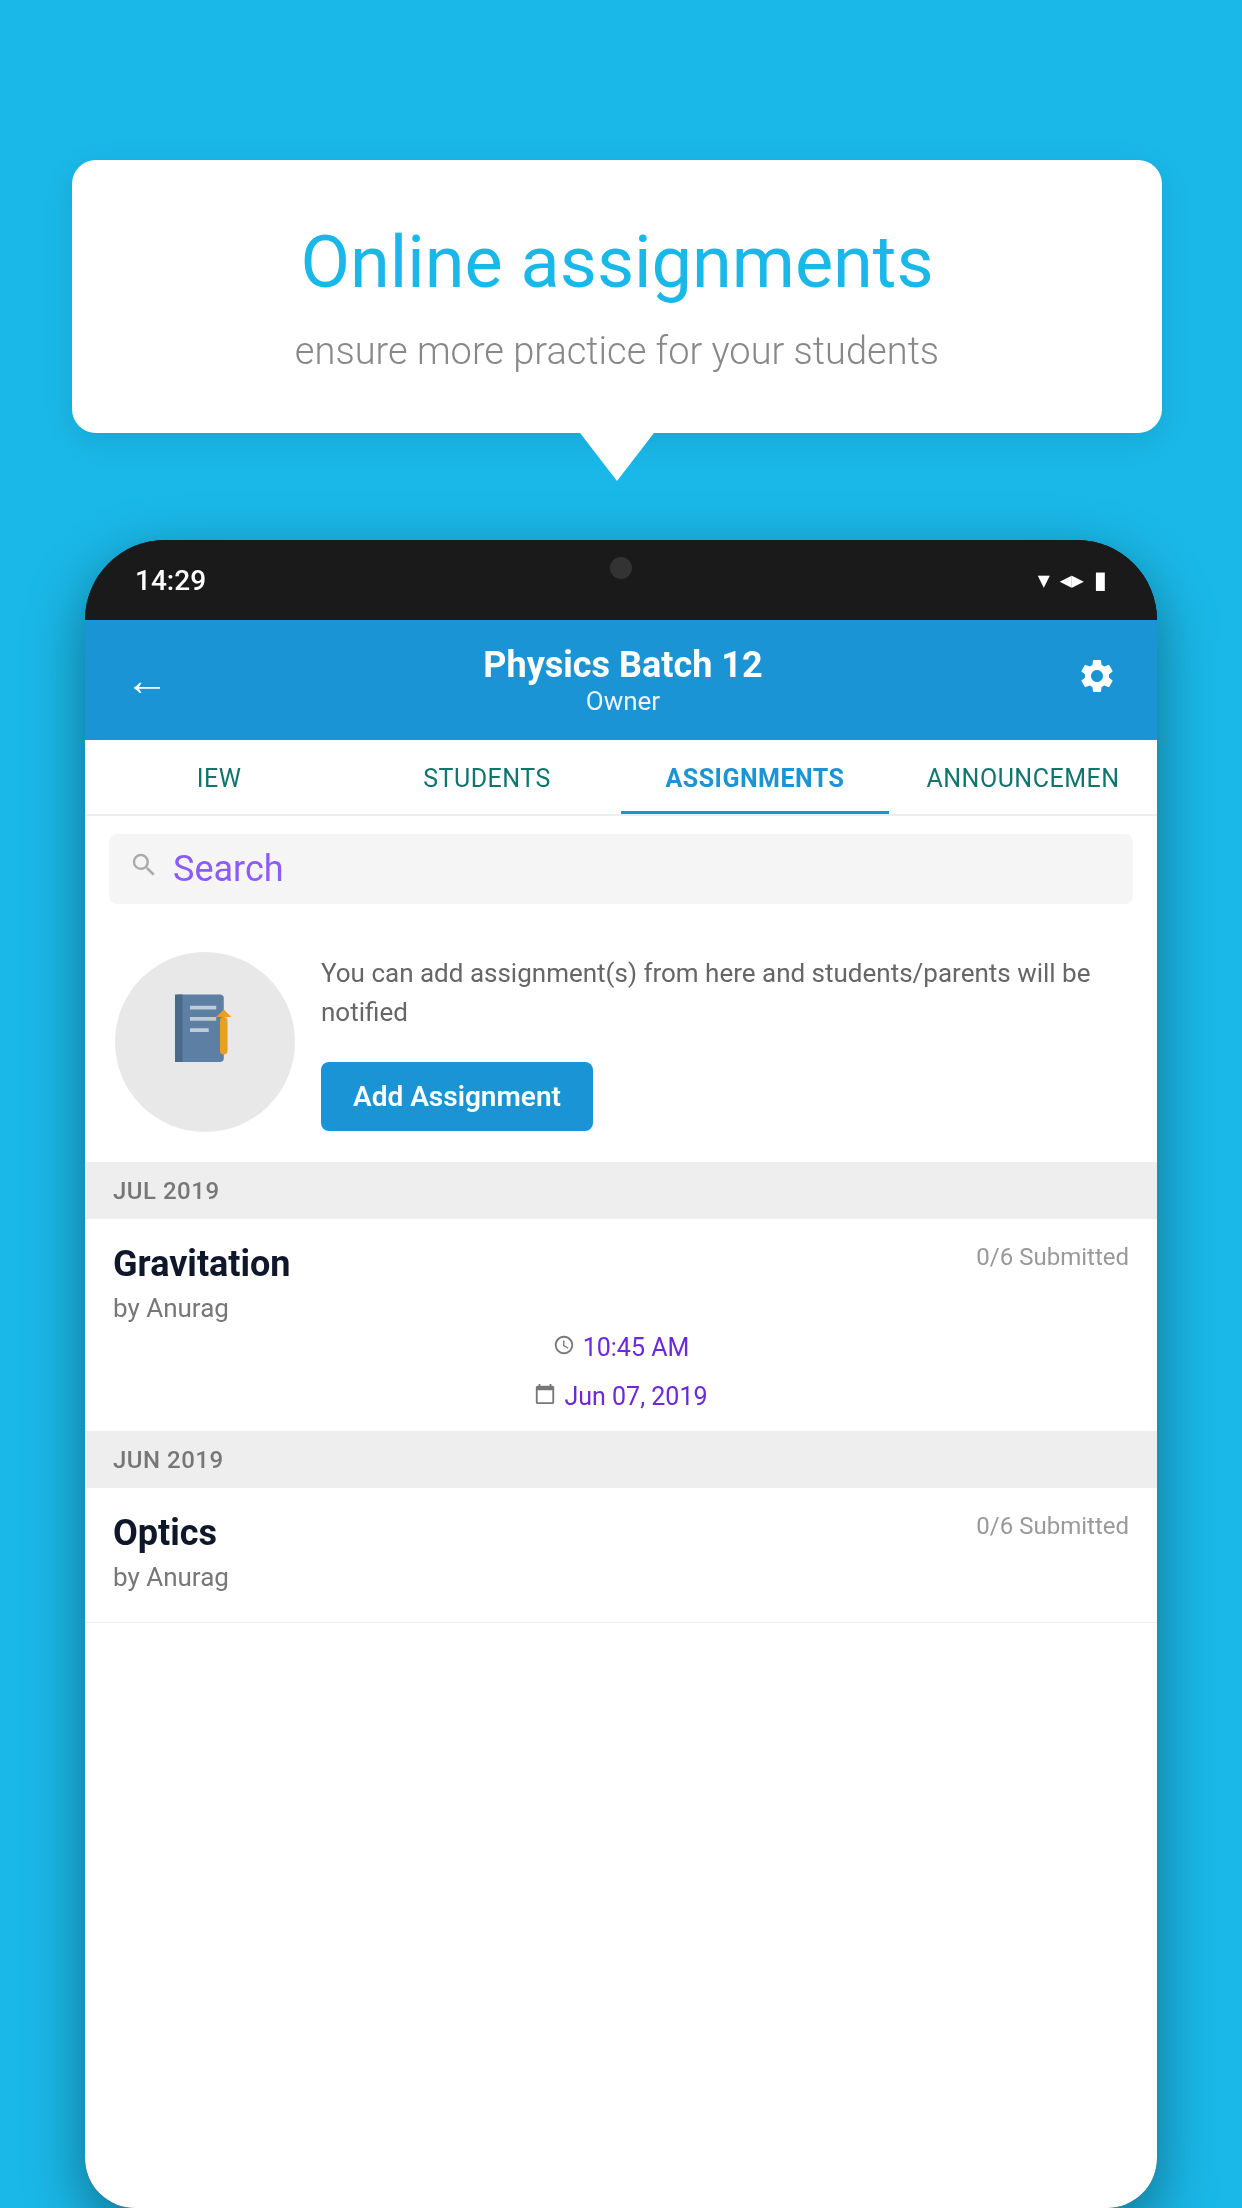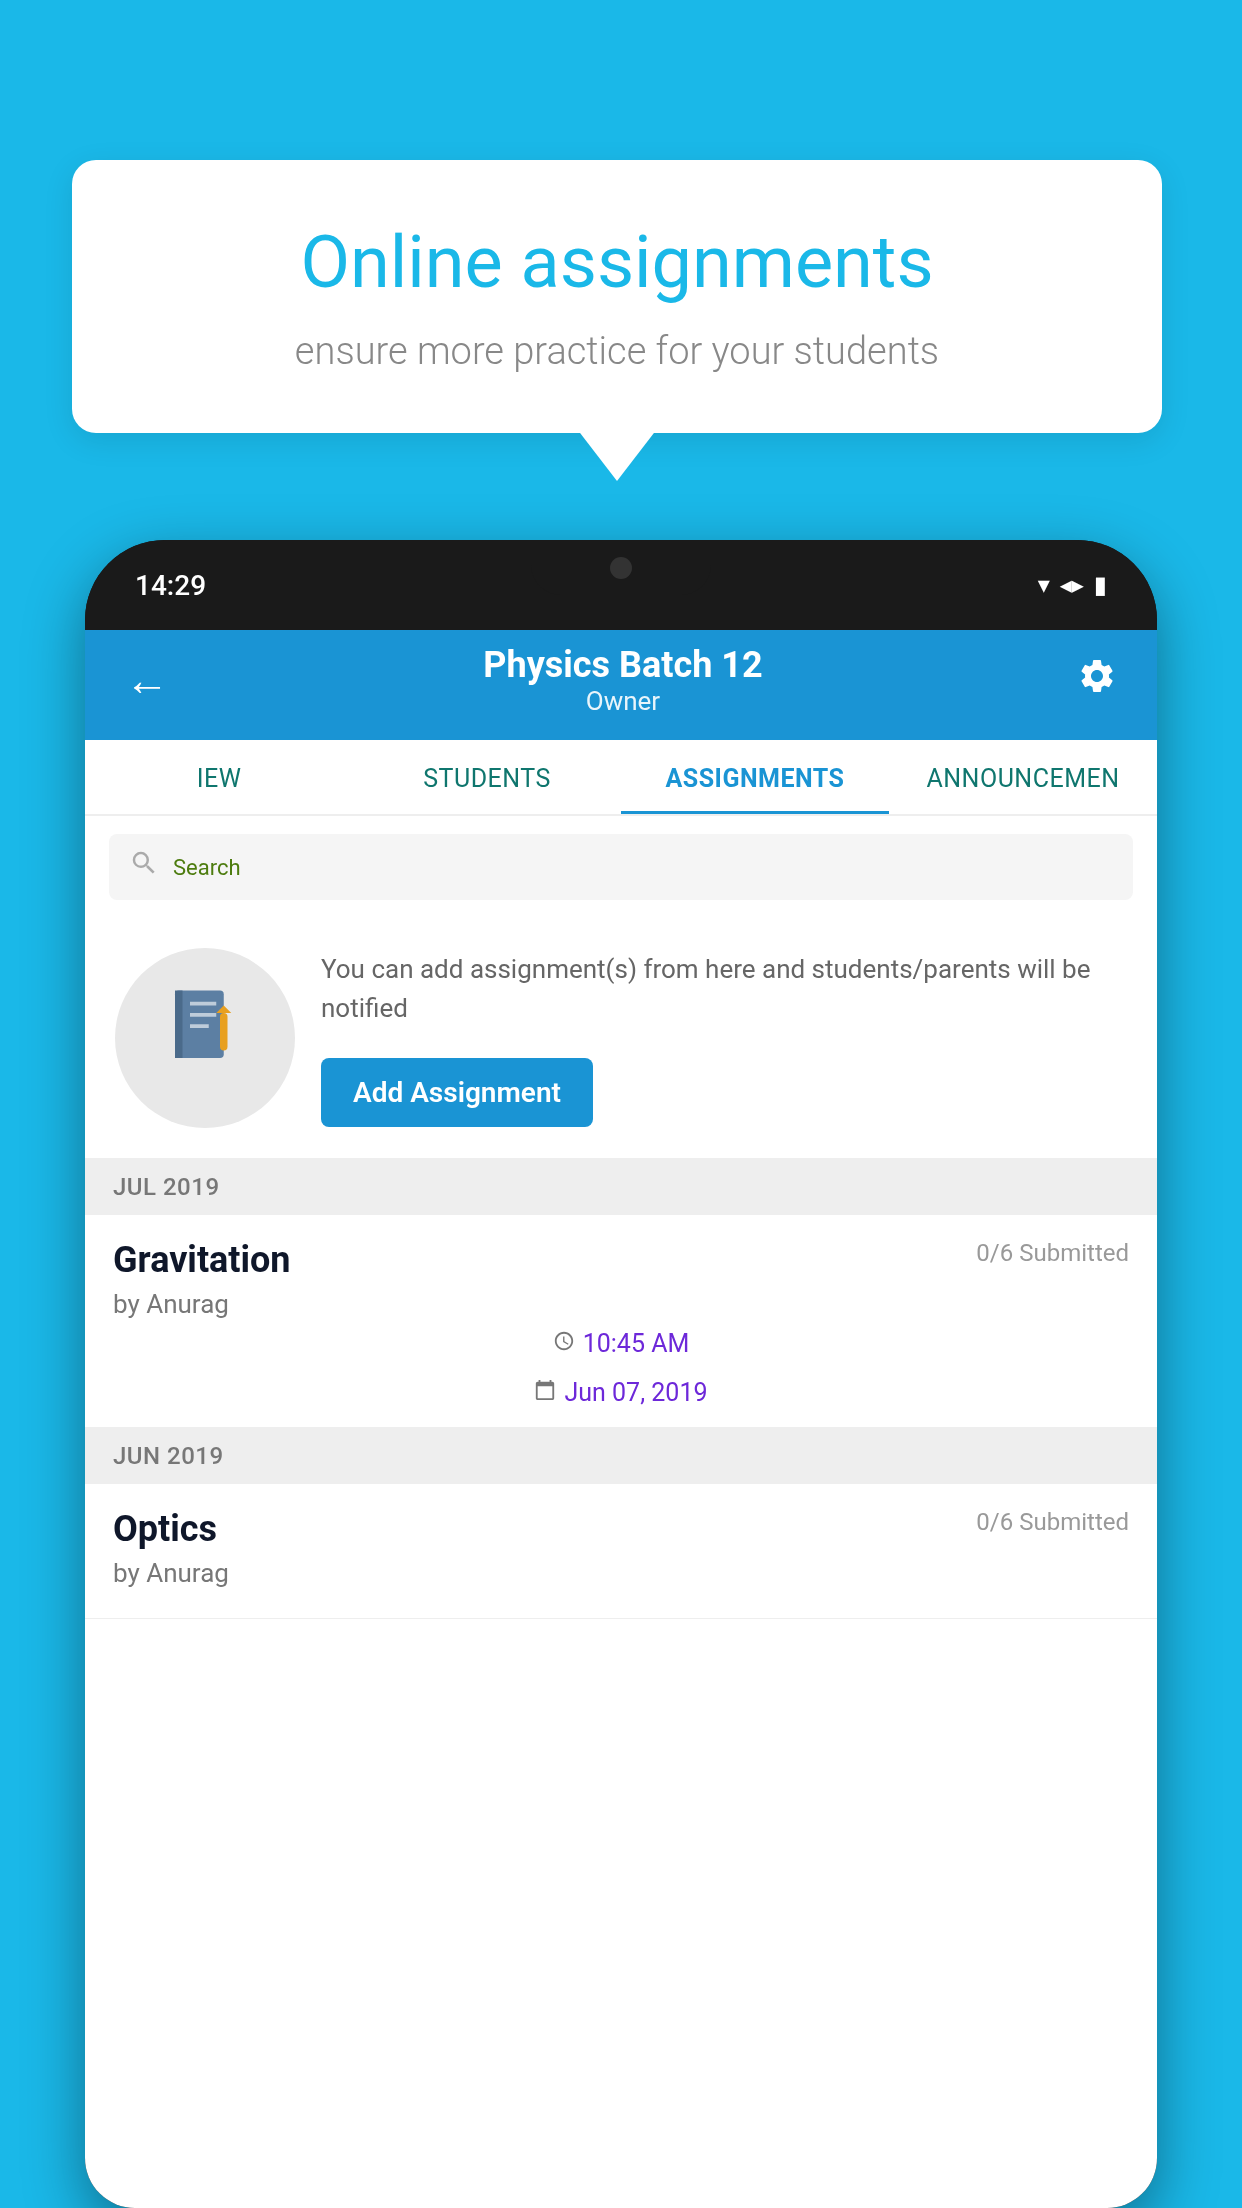--- a/index.html
+++ b/index.html
@@ -59,21 +59,21 @@
       bottom: 0;
       background: #1a1a1a;
       border-radius: 80px 80px 50px 50px;
       overflow: hidden;
       box-shadow: 0 20px 60px rgba(0,0,0,0.4);
     }
 
     
     .phone-top-bar {
       background: #1a1a1a;
-      height: 90px;
+      height: 80px;
       position: relative;
       display: flex;
       align-items: center;
       justify-content: space-between;
       padding: 0 50px;
       z-index: 10;
     }
     .phone-time {
       color: white;
       font-size: 28px;
@@ -186,22 +186,22 @@
       background: #f5f5f5;
       border-radius: 8px;
       padding: 14px 20px;
       gap: 14px;
     }
     .search-icon-svg {
       color: #aaa;
       font-size: 32px;
     }
     .search-input-text {
-      font-size: 22px;
-      color: #4d7c0f;
+      font-size: 36px;
+      color: #8b5cf6;
     }
 
     
     .promo-section {
       display: flex;
       align-items: center;
       padding: 30px 30px;
       gap: 26px;
       background: white;
       border-bottom: 1px solid #eee;

